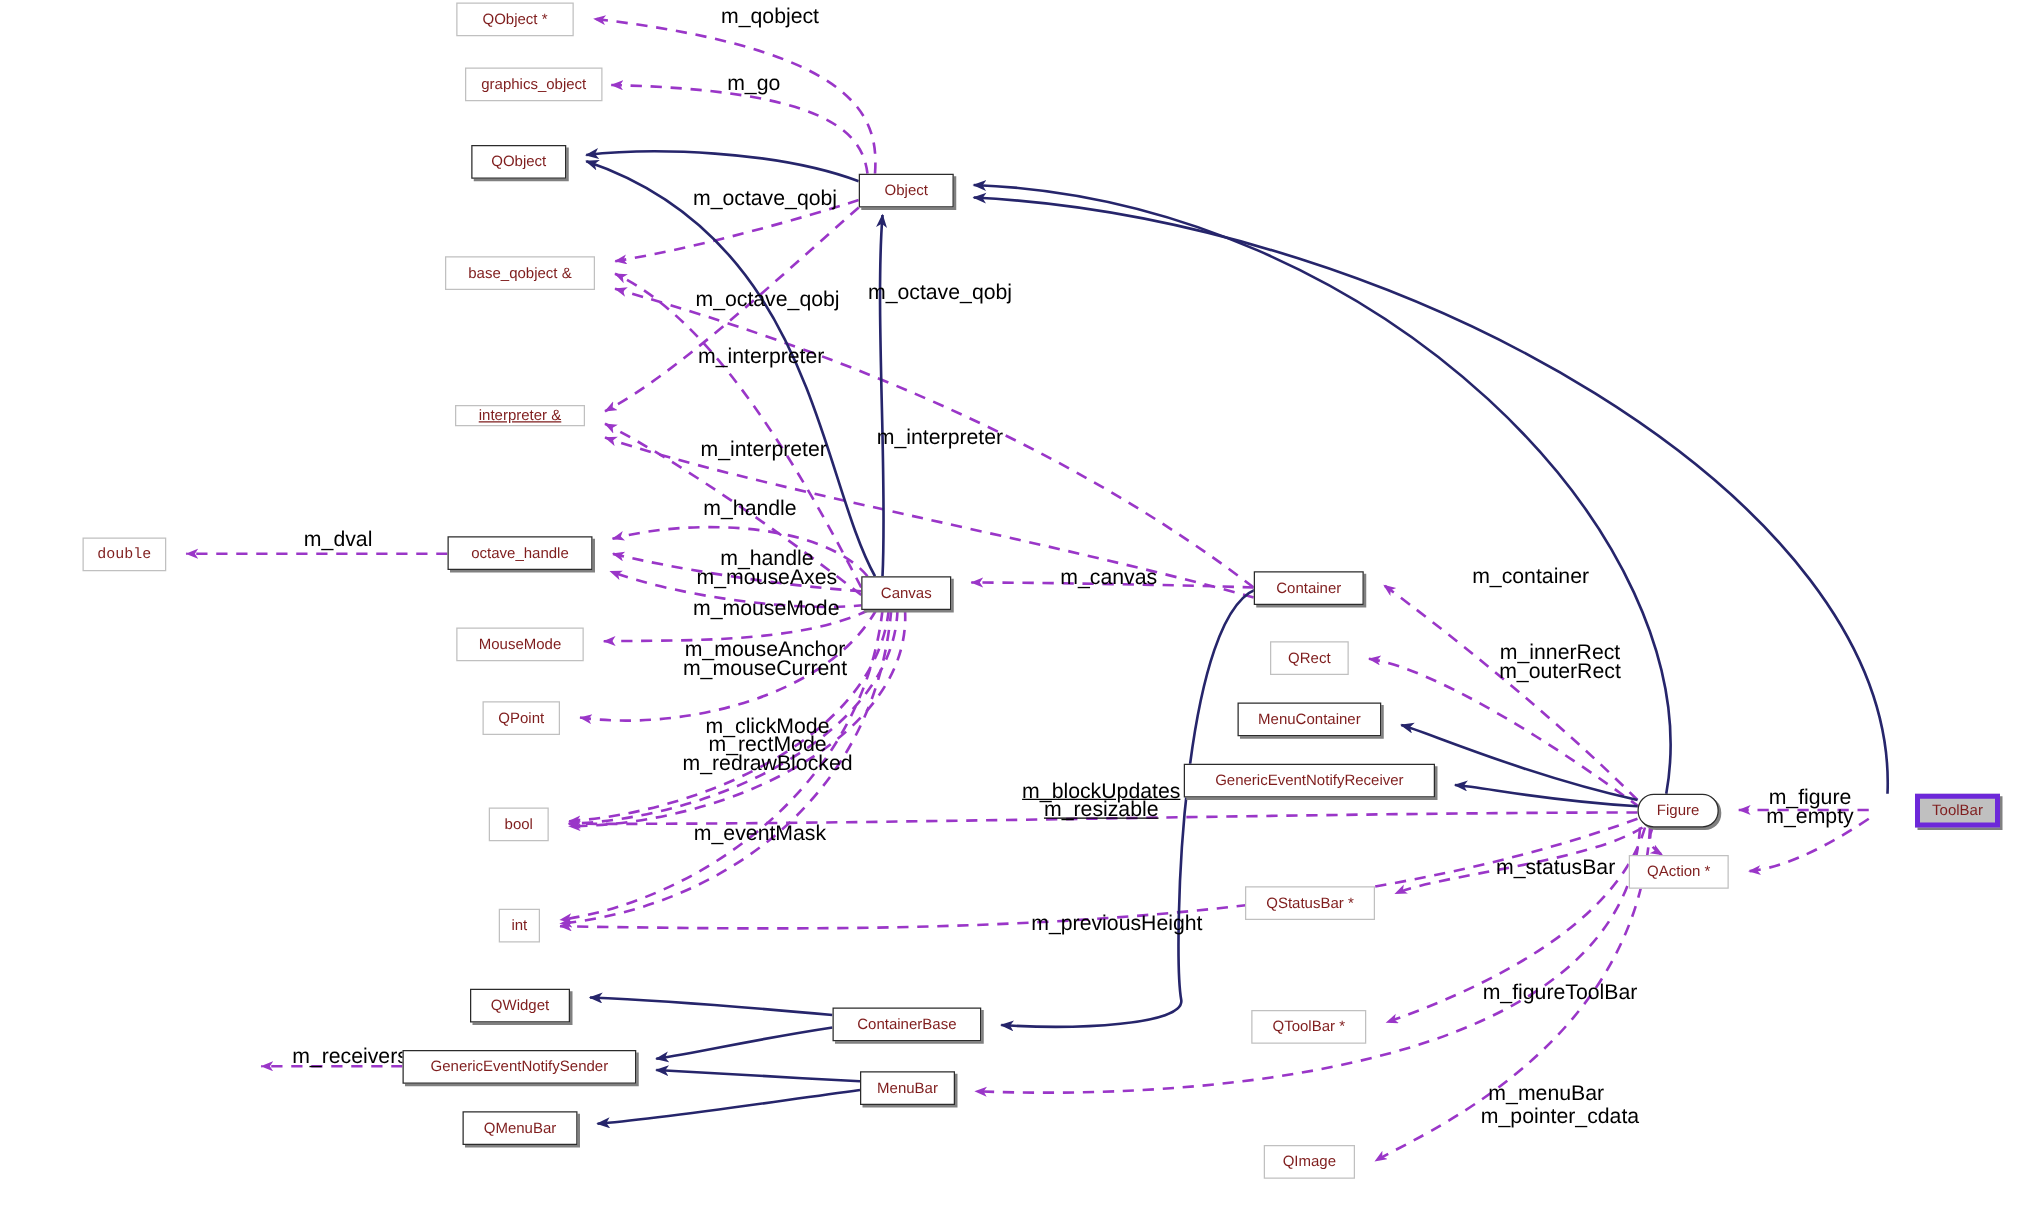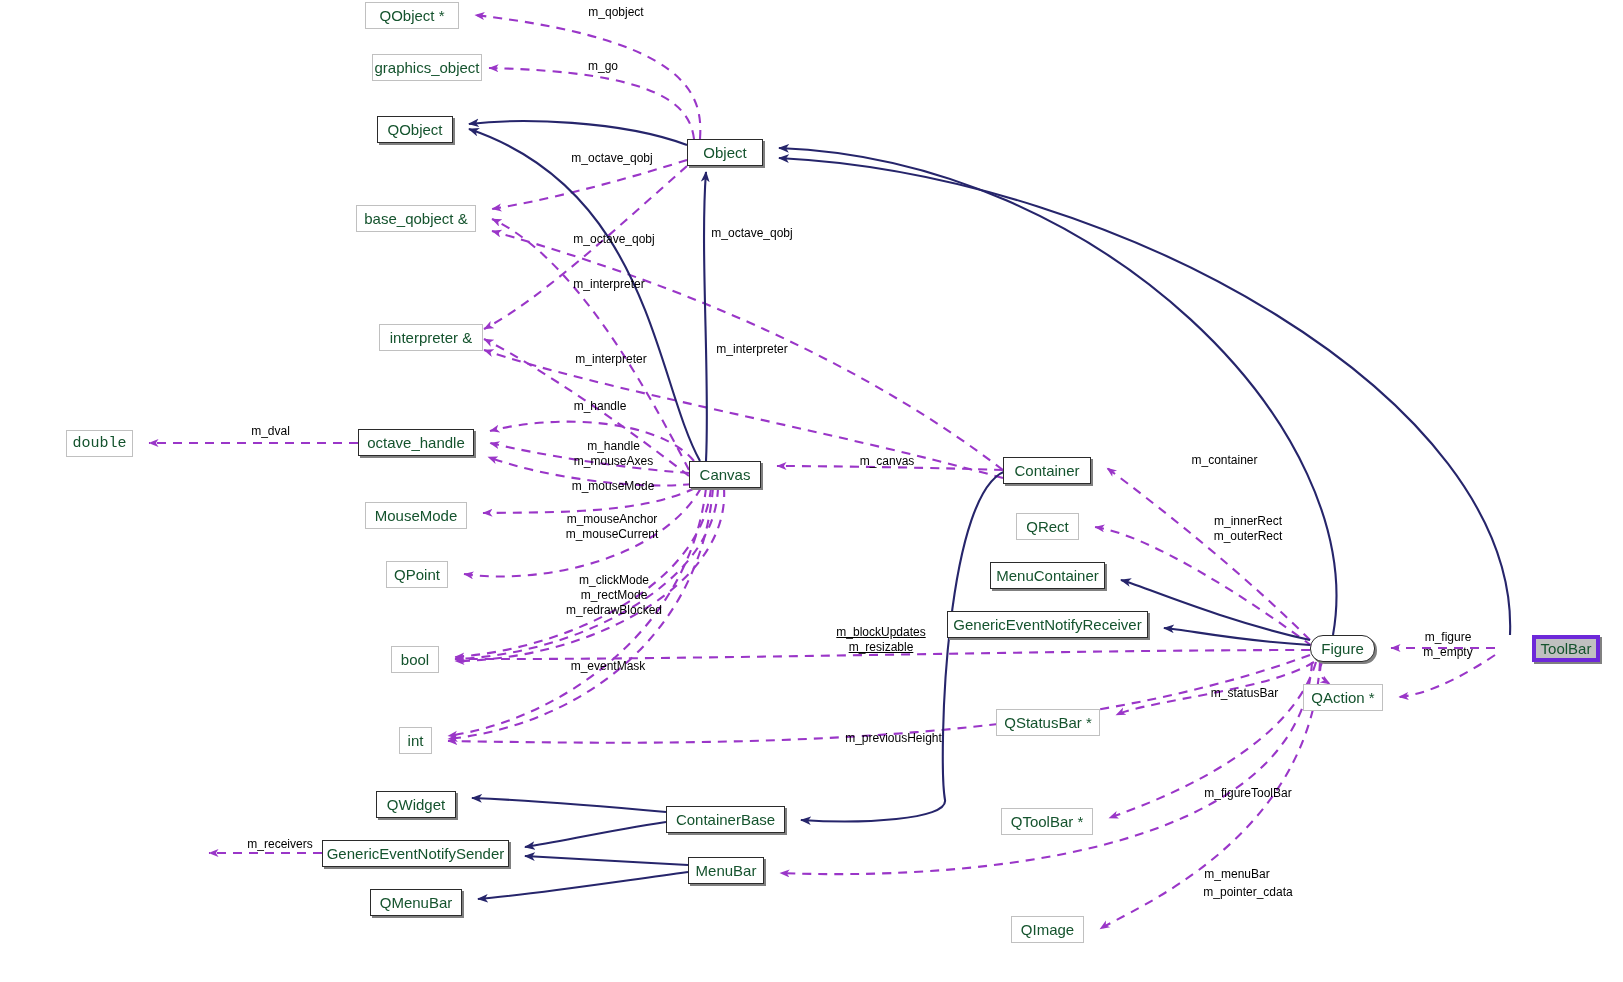--- a/index.html
+++ b/index.html
@@ -25,22 +25,22 @@
   }
   
   .node {
     position: absolute;
     box-sizing: border-box;
     display: flex;
     align-items: center;
     justify-content: center;
     text-align: left;
     background: #ffffff;
-    color: #14532d;
-    font-size: 15px;
+    color: #7f1d1d;
+    font-size: 12px;
     line-height: 1.15;
     white-space: pre-line;
     z-index: 5;
   }
   
   .node.ext {
     border: 1px solid #c0c0c0;
   }
   
   .node.cls {
@@ -50,21 +50,21 @@
   
   .node.focus {
     background: #c0c0c0;
     border: 4px solid #6d28d9;
     box-shadow: 2px 2px 0 0 #808080;
     margin-left: 37px;
   }
   
   .elabel {
     position: absolute;
-    font-size: 12px;
+    font-size: 17px;
     line-height: 15px;
     color: #000000;
     white-space: pre-line;
     text-align: center;
     z-index: 4;
     pointer-events: none;
   }
 </style>
 </head>
 <body>
@@ -171,21 +171,21 @@
 
       <path d="M688,872 C600,884 520,896 478,899"></path>
     </g>
   </svg>
 
   <div class="node ext" style="left: 365px; top: 2px; width: 94px; height: 27px;">QObject *</div>
   <div class="node ext" style="left: 372px; top: 54px; width: 110px; height: 27px;">graphics_object</div>
   <div class="node cls" style="left: 377px; top: 116px; width: 76px; height: 27px;">QObject</div>
   <div class="node cls" style="left: 687px; top: 139px; width: 76px; height: 27px;">Object</div>
   <div class="node ext" style="left: 356px; top: 205px; width: 120px; height: 27px;">base_qobject &amp;</div>
-  <div class="node ext" style="left: 379px; top: 324px; width: 104px; height: 27px;">interpreter &amp;</div>
+  <div class="node ext" style="left: 364px; top: 324px; width: 104px; height: 17px; text-decoration: underline;">interpreter &amp;</div>
   <div class="node ext" style="left: 66px; top: 430px; width: 67px; height: 27px; font-family: Liberation Mono, monospace;">double</div>
   <div class="node cls" style="left: 358px; top: 429px; width: 116px; height: 27px;">octave_handle</div>
   <div class="node cls" style="left: 689px; top: 461px; width: 72px; height: 27px;">Canvas</div>
   <div class="node cls" style="left: 1003px; top: 457px; width: 88px; height: 27px;">Container</div>
   <div class="node ext" style="left: 365px; top: 502px; width: 102px; height: 27px;">MouseMode</div>
   <div class="node ext" style="left: 1016px; top: 513px; width: 63px; height: 27px;">QRect</div>
   <div class="node ext" style="left: 386px; top: 561px; width: 62px; height: 27px;">QPoint</div>
   <div class="node cls" style="left: 990px; top: 562px; width: 115px; height: 27px;">MenuContainer</div>
   <div class="node cls" style="left: 947px; top: 611px; width: 201px; height: 27px;">GenericEventNotifyReceiver</div>
   <div class="node cls" style="left: 1310px; top: 635px; width: 65px; height: 27px; border-radius: 13px;">Figure</div>

